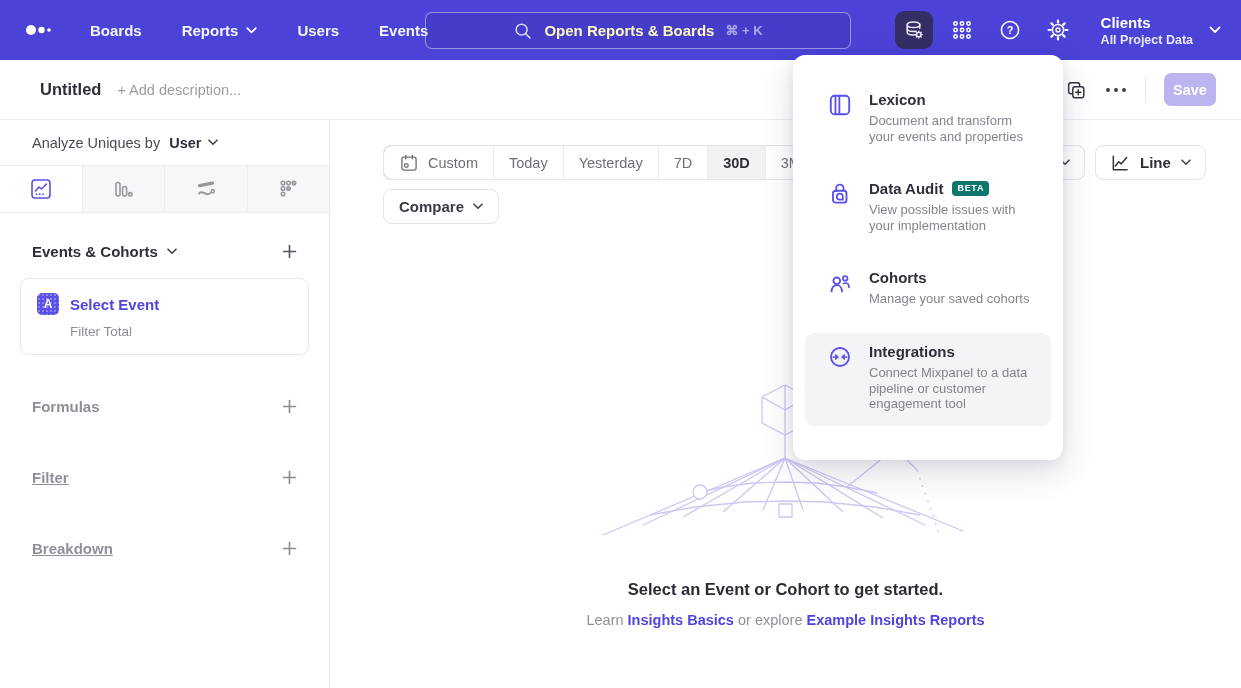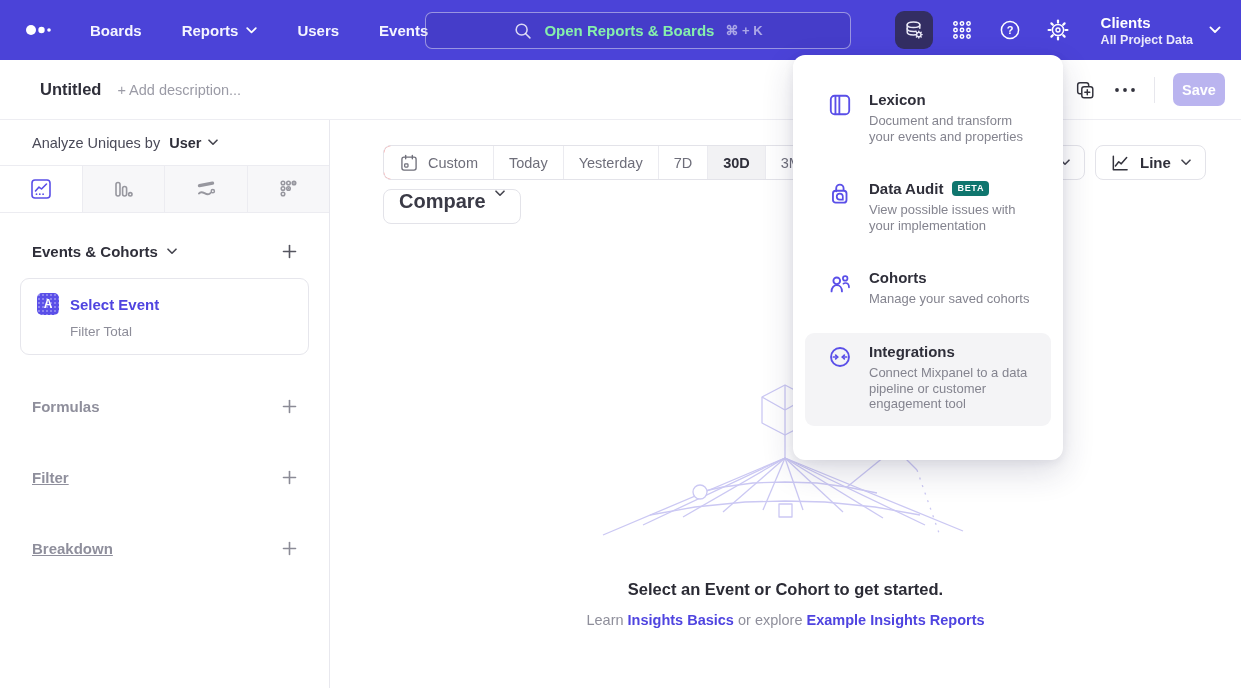--- a/index.html
+++ b/index.html
@@ -17,32 +17,32 @@
   .logo { display:flex; align-items:center; }
   .nav-links { display:flex; gap:40px; margin-left:36px; }
   .nav-item { display:flex; align-items:center; gap:8px; color:#f4f4ff;
     font-size:15px; font-weight:600; cursor:pointer;text-align:center; }
   .search-bar {
     position:absolute; left:425px; top:12px; width:426px; height:37px;
     border:1px solid rgba(255,255,255,.45); background:rgba(15,10,70,.10);
     border-radius:7px; display:flex; align-items:center; justify-content:center;
     gap:11px; cursor:pointer;
   }
-  .search-text { color:#86efac; font-size:15px; font-weight:600; }
+  .search-text { color:#fef9c3; font-size:15px; font-weight:600; }
   .search-shortcut { color:rgba(255,255,255,.55); font-size:13px; font-weight:600; }
   .nav-right { margin-left:auto; display:flex; align-items:center; gap:10px; }
   .tool-btn { width:38px; height:38px; border-radius:9px; display:flex;
     align-items:center; justify-content:center; cursor:pointer; }
   .tool-btn.active { background:#332e63; }
   .project-switcher { margin-left:14px; display:flex; align-items:center; gap:16px; cursor:pointer; }
   .project-name { color:#fff; font-size:15px; font-weight:700; line-height:1.2; }
   .project-scope { color:rgba(255,255,255,.88); font-size:12.5px; font-weight:700; margin-top:1px; }
   
   .header { height:60px; background:#fff; border-bottom:1px solid #ededf2;
-    display:flex; align-items:center; padding:0 16px 0 40px; position:relative; z-index:5; }
+    display:flex; align-items:center; padding:0 25px 0 40px; position:relative; z-index:5; }
   .report-title { font-size:16.5px; font-weight:700; color:#2f2f3a; }
   .report-desc { margin-left:16px; font-size:14.5px; color:#9b9ba6; cursor:text; }
   .header-right { margin-left:auto; display:flex; align-items:center; gap:18px; }
   .icon-btn { display:flex; align-items:center; justify-content:center; cursor:pointer; }
   .v-divider { width:1px; height:26px; background:#e7e7ed; }
   .save-btn { width:52px; height:33px; background:#bab4ef; color:#fff; border:none;
     border-radius:7px; font-size:14.5px; font-weight:700; font-family:inherit; }
   
   .app-body { display:flex; height:568px; }
   .sidebar { width:330px; border-right:1px solid #e8e8ee; background:#fff; }
@@ -76,21 +76,21 @@
   .main { flex:1; position:relative; background:#fff; }
   .toolbar { padding:25px 0 0 53px; display:flex; flex-direction:column;
     align-items:flex-start; gap:9px; }
   .date-seg { display:flex; height:35px; border:1px solid #e3e3e9; border-radius:8px;
     overflow:hidden; background:#ef4444; }
   .seg { display:flex; align-items:center; padding:0 15px; gap:9px; font-size:14.5px;
     color:#6e6e7a; border-right:1px solid #ebebf0; background:#fff; cursor:pointer; white-space:nowrap; }
   .seg:last-child { border-right:none; }
   .seg.selected { background:#f2f2f4; color:#2f2f3a; font-weight:700; }
   .compare-btn { height:35px; border:1px solid #e3e3e9; border-radius:8px; background:#fff;
-    display:flex; align-items:flex-start; padding:0 15px; gap:9px; font-size:20px;
+    display:flex; align-items:center; padding:0 15px; gap:9px; font-size:15px;
     font-weight:600; color:#3a3a46; cursor:pointer; }
   .interval-stub { position:absolute; left:670px; top:25px; width:85px; height:35px;
     border:1px solid #e3e3e9; border-radius:8px; background:#fff; display:flex;
     align-items:center; justify-content:flex-end; padding:0 14px; z-index:1; cursor:pointer; }
   .line-btn { position:absolute; left:765px; top:25px; height:35px; border:1px solid #e3e3e9;
     border-radius:8px; background:#fff; display:flex; align-items:center; padding:0 14px;
     gap:10px; font-size:15px; font-weight:600; color:#2f2f3a; z-index:1; cursor:pointer; }
   .illustration { position:absolute; left:265px; top:255px; width:380px; height:172px; }
   .empty-block { position:absolute; left:0; right:0; top:460px; text-align:center; }
   .empty-title { font-size:16.5px; font-weight:700; color:#2b2b35; }

